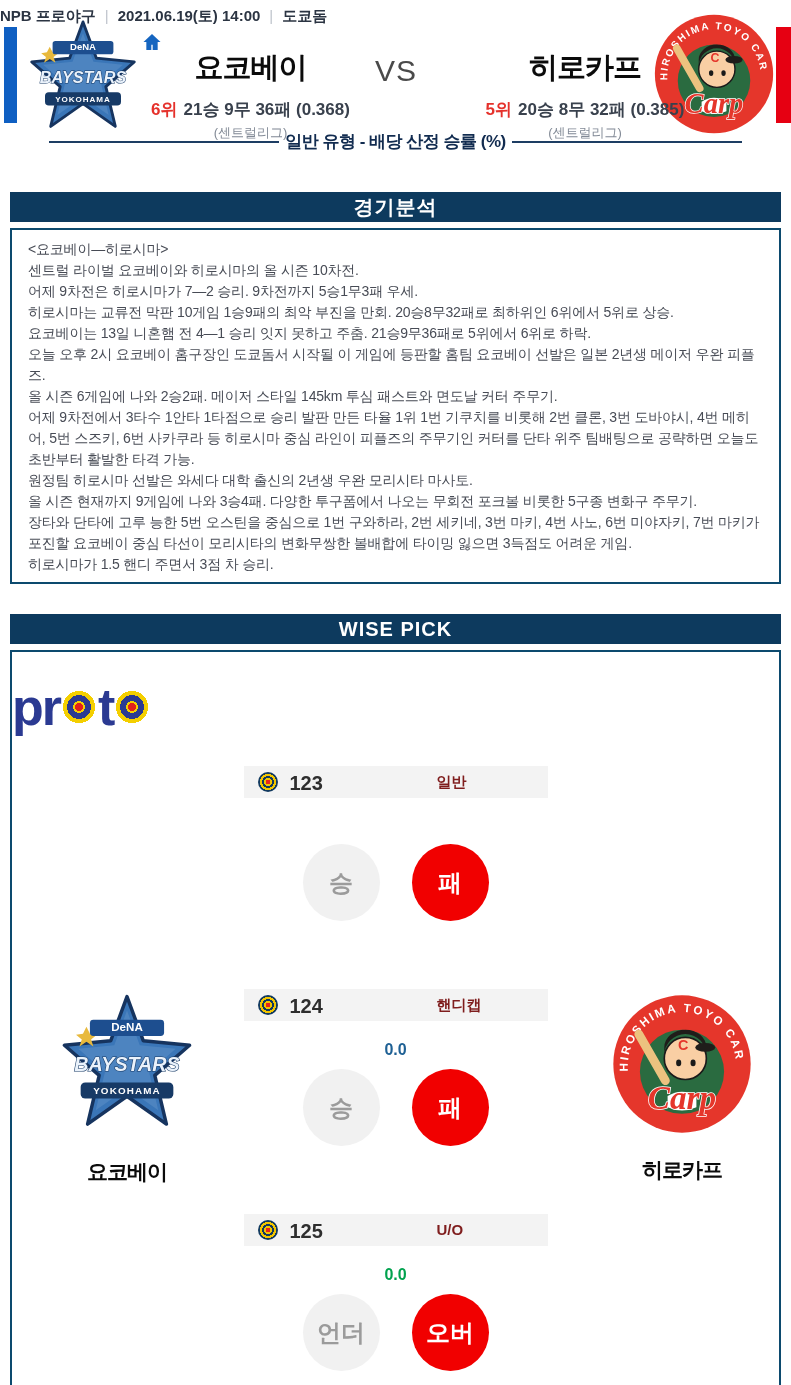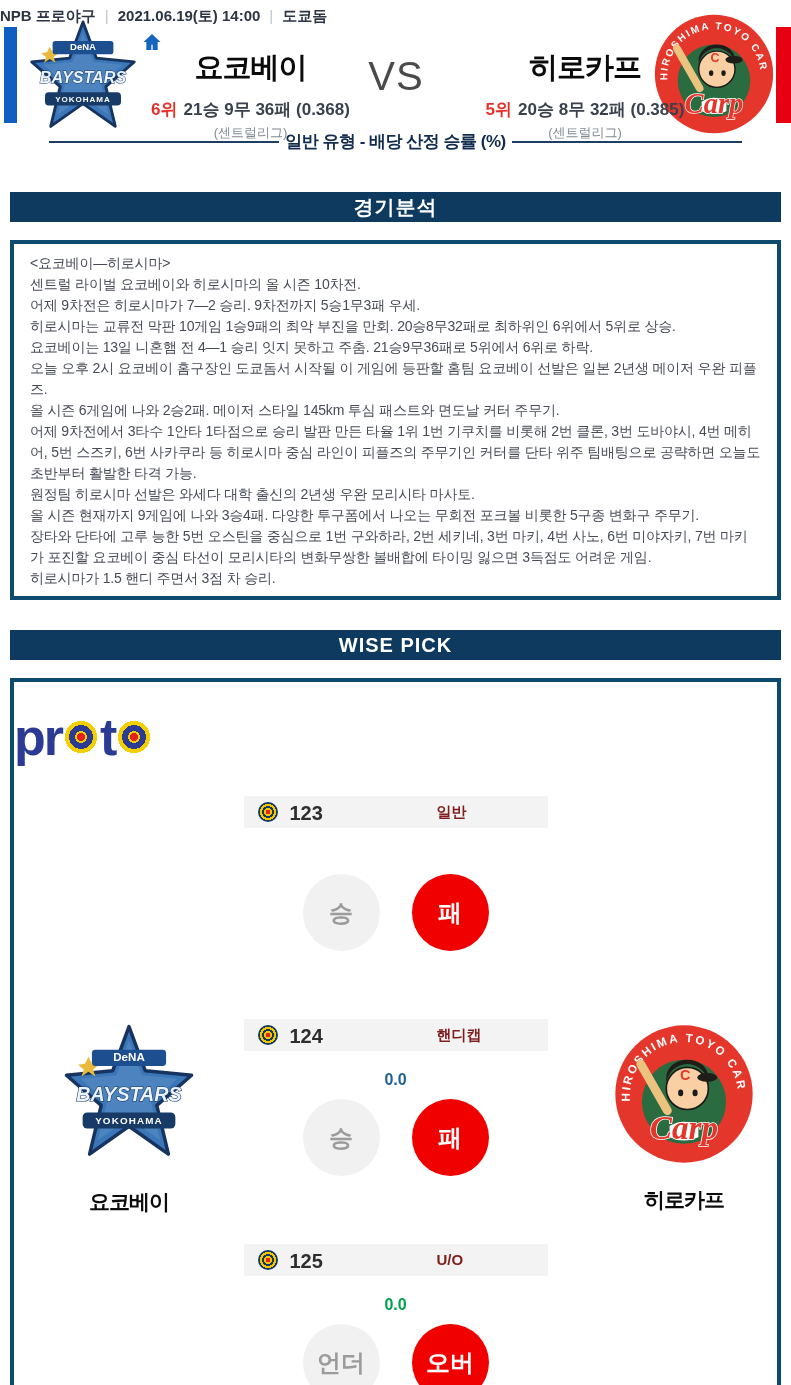--- a/index.html
+++ b/index.html
@@ -19,30 +19,30 @@
   .logo-bay-header  { position:absolute; left:26px;  top:-8px; }
   .logo-carp-header { position:absolute; left:652px; top:-14px; }
   .team-block { position:absolute; top:22px; text-align:center; }
   .team-block.home { left:128px; width:245px; }
   .team-block.away { left:460px; width:250px; }
   .tname { font-size:29px; font-weight:800; color:#0b0b0b; letter-spacing:-1px; }
   .trecord { margin-top:10px; font-size:17px; font-weight:600; color:#39414d; }
   .trecord .rank { color:#e5312b; font-weight:700; margin-right:6px;margin-top:32px; }
   .tleague { margin-top:3px; font-size:13px; color:#828a96; }
   .vs { position:absolute; left:356px; top:28px; width:80px; text-align:center;
-        font-size:40px; color:#4a4a4a; font-weight:400; letter-spacing:1px; }
+        font-size:30px; color:#4a4a4a; font-weight:400; letter-spacing:1px; }
   .type-divider { position:absolute; top:104px; left:0; right:0;
         display:flex; align-items:center; justify-content:center; gap:6px; }
   .type-divider .dline { height:2px; width:230px; background:#1d3d63; }
   .type-divider .dlabel { font-size:17px; font-weight:700; color:#122c50; letter-spacing:-0.5px; }
   
   .panel { margin:0 10px; }
   .panel-head { margin-top:30px; height:30px; line-height:30px; background:#0d3a5e;
         color:#fff; text-align:center; font-size:20px; font-weight:700; letter-spacing:1px; }
-  .panel-body { margin-top:18px; background:#fff; border:4px solid #0c4a6e; }
+  .panel-body { margin-top:6px; background:#fff; border:2px solid #0c4a6e; }
   .analysis-body { padding:9px 16px 7px; }
   .analysis-body p { font-size:14px; line-height:21px; color:#474b55; letter-spacing:-0.2px; }
   
   .wise-body { position:relative; height:788px; }
   .proto { margin:26px auto 30px; height:58px; display:flex; align-items:center; justify-content:flex-start; }
   .proto .pl { font-size:52px; font-weight:800; color:#2b3a92; line-height:58px; letter-spacing:-2px; }
   .proto .ptarget { width:34px; height:34px; border-radius:50%; margin:0 2px;
         background:radial-gradient(circle,#e3201b 0 4px,#f4cf00 4px 6px,#2b3a92 6px 12px,#f4cf00 12px 16px,transparent 16px); }
   .market { width:304px; margin:0 auto 68px; }
   .market-bar { position:relative; width:304px; height:32px; background:#f3f3f3; }

